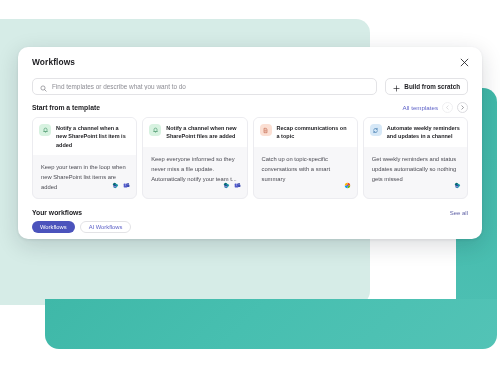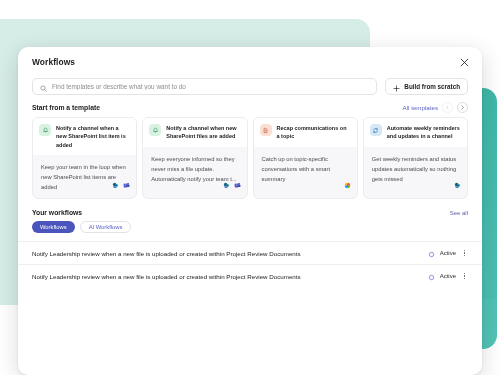--- a/index.html
+++ b/index.html
@@ -21,21 +21,21 @@
     border-radius:0 0 14px 14px;
   }
   .bg-teal-right{
     position:absolute;left:456px;top:88px;width:41px;height:216px;
     background:linear-gradient(180deg,#3fb8a8 0%,#4cbfb2 100%);
     border-radius:0 14px 0 0;
   }
 
   
   .dialog{
-    position:absolute;left:18px;top:47px;width:464px;height:328px;
+    position:absolute;left:18px;top:47px;width:464px;height:192px;
     background:#ffffff;border-radius:10px;
     box-shadow:0 6px 22px rgba(16,24,40,.16),0 1px 3px rgba(16,24,40,.08);
     overflow:hidden;
   }
   .dlg-head{
     position:relative;height:28px;padding:10px 14px 0 14px;box-sizing:border-box;
   }
   .dlg-title{
     font-size:8.4px;font-weight:700;color:#1b1b1f;letter-spacing:.1px;
   }

